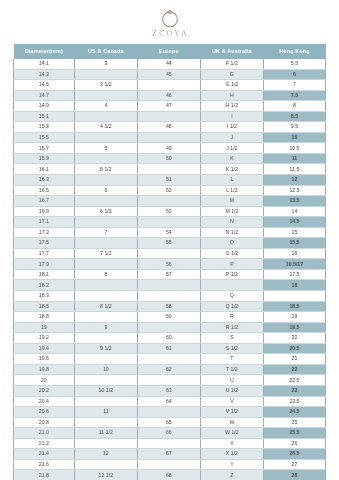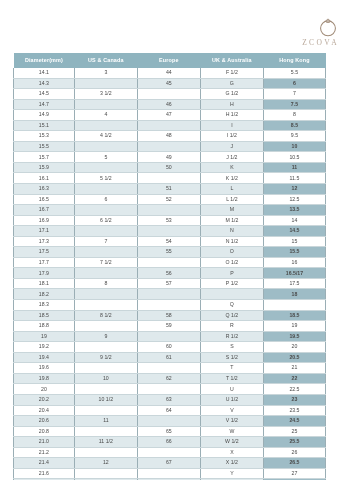--- a/index.html
+++ b/index.html
@@ -15,24 +15,24 @@
   .page {
     width: 339px;
     height: 480px;
     background: #ffffff;
     position: relative;
   }
 
   
   .logo-block {
     width: 100%;
-    padding-top: 16px;
+    padding-top: 7px;
     display: flex;
     flex-direction: column;
-    align-items: flex-end;
+    align-items: center;
   }
 
   .logo-ring {
     width: 22px;
     height: 22px;
     display: block;
   }
 
   .logo-wordmark {
     margin-top: 1px;

